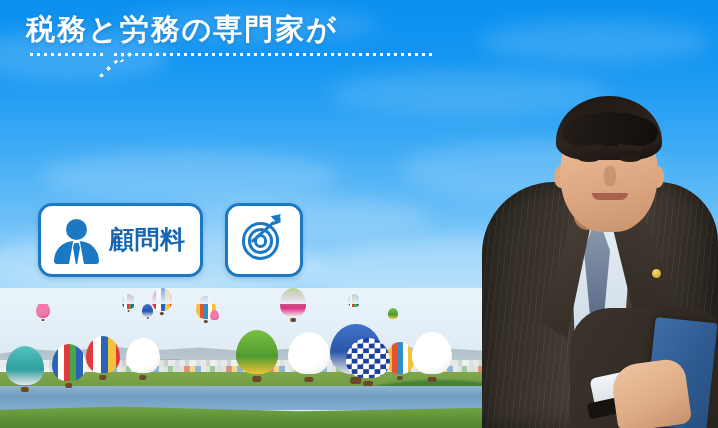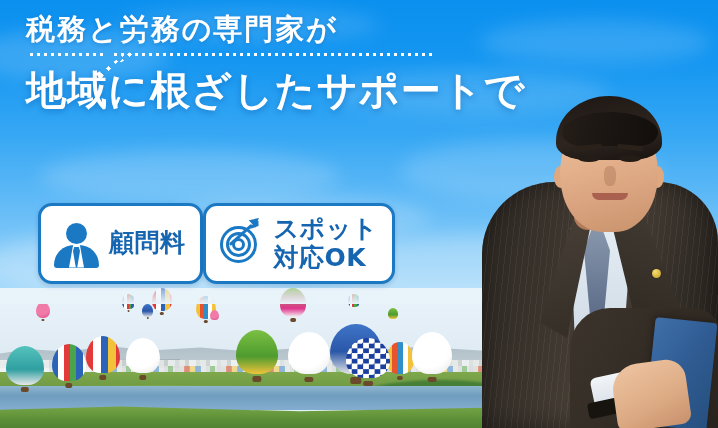--- a/index.html
+++ b/index.html
@@ -240,21 +240,21 @@
     clip-path:polygon(0 100%,18% 72%,38% 48%,62% 26%,100% 0,100% 18%,48% 58%,22% 86%,12% 100%);
   }
   .h-line2,.h-line3{
     font-size:40px;font-weight:700;letter-spacing:1px;line-height:1.28;
     text-shadow:0 2px 6px rgba(0,70,150,.4);
   }
 
   
   .badges{
     position:absolute;left:38px;top:203px;z-index:9;
-    display:flex;align-items:stretch;
+    display:flex;gap:22px;align-items:stretch;
   }
   .badge{
     display:flex;align-items:center;gap:10px;
     background:#fff;border:3px solid #1b79c4;border-radius:14px;
     padding:9px 14px 9px 12px;
     box-shadow:0 2px 5px rgba(0,40,90,.18);
   }
   .badge-icon{flex:0 0 auto;width:46px;height:50px;position:relative;}
   .badge-text{
     color:#1565b0;font-weight:700;font-size:25px;line-height:1.14;
@@ -431,21 +431,20 @@
     <div class="p-hand"></div>
   </div>
 
   <div class="headline">
     <div class="h-line1">税務と労務の専門家が</div>
     <div class="dotline">
       <div class="dots2"></div>
       <div class="swoosh"></div>
       <div class="dots"></div>
     </div>
-    <div class="h-line2">地域に根ざしたサポートで</div>
   </div>
 
   <div class="badges">
 
     <div class="badge">
       <div class="badge-icon">
         <div class="bm-head"></div>
         <div class="bm-body"></div>
         <div class="bm-shirt"></div>
         <div class="bm-tie"></div>
@@ -461,21 +460,17 @@
           <div class="r r1"></div>
           <div class="r r2"></div>
           <div class="r r3"></div>
         </div>
         <div class="tg-arrow">
           <div class="tg-shaft"></div>
           <div class="tg-head"></div>
           <div class="tg-fletch"></div>
         </div>
       </div>
-      <div class="badge-text">
-        <span>スポット</span>
-        <span class="l2">対応OK</span>
-      </div>
     </div>
 
   </div>
 
 </div>
 
 </body></html>

